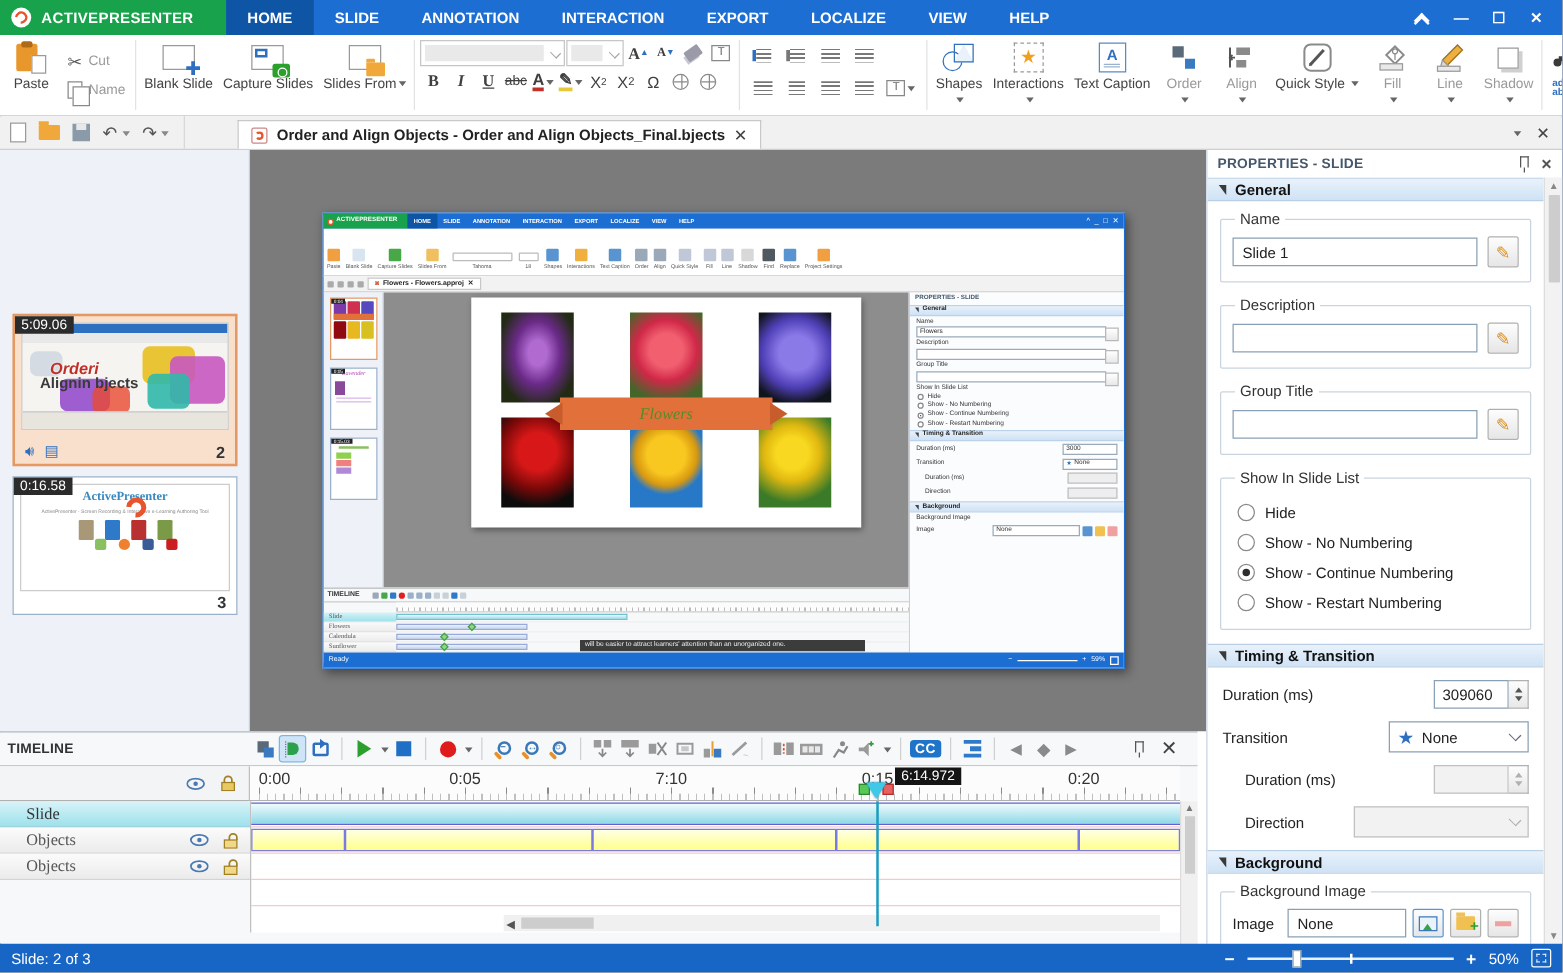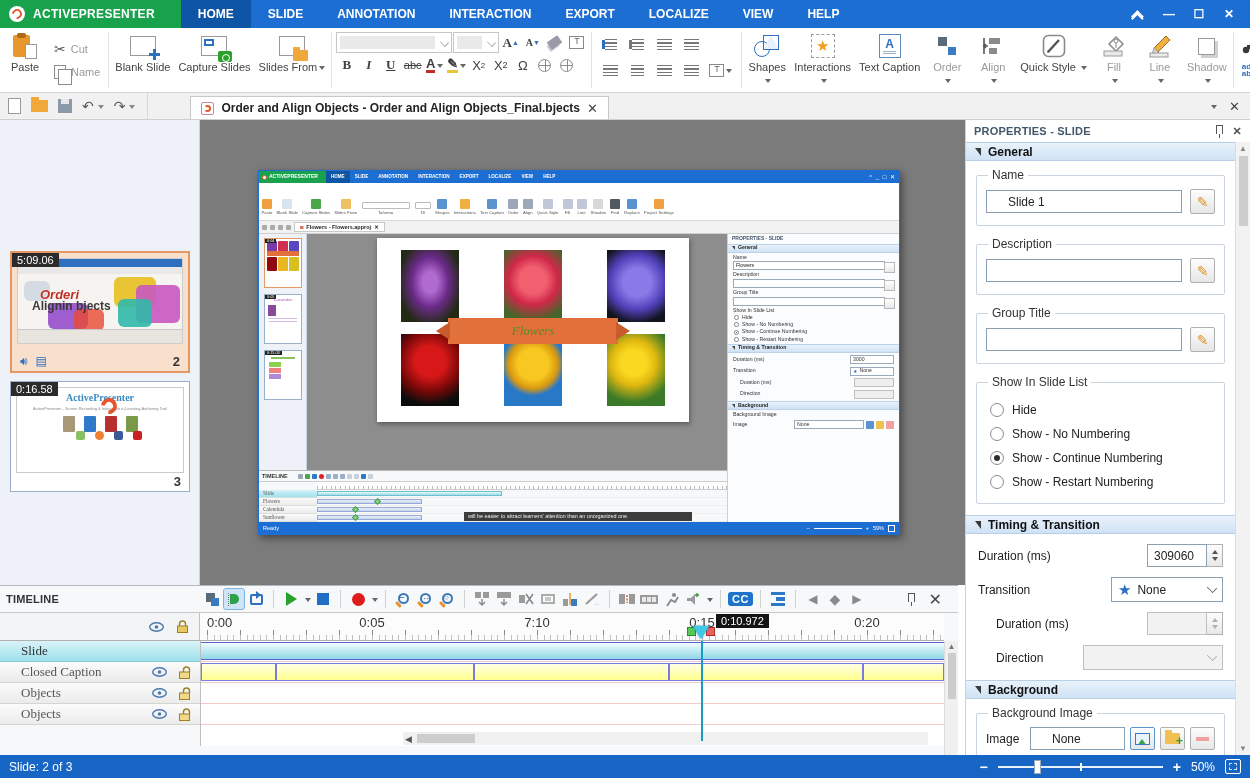--- a/index.html
+++ b/index.html
@@ -180,21 +180,21 @@
   .pin{width:7px;height:9px;border:1.5px solid #555;border-bottom:none;position:relative;margin-top:-3px}
   .pin::after{content:"";position:absolute;left:2px;top:8px;width:1.5px;height:4px;background:#555}
   .pbody{position:absolute;top:22px;left:0;right:15px;bottom:0;overflow:hidden}
   .pscroll{position:absolute;top:22px;right:0;bottom:0;width:15px;background:#f2f2f2;border-left:1px solid #ddd;display:flex;flex-direction:column;align-items:center;font-size:8px;color:#888;justify-content:space-between;padding:2px 0}
   .pscroll .pth{width:9px;height:70px;background:#cdcdcd;border-radius:1px}
   .sechdr{height:19px;background:linear-gradient(#e9f2fb,#cfe2f5);border-top:1px solid #b8cfe6;border-bottom:1px solid #b8cfe6;display:flex;align-items:center;font-size:12px;font-weight:bold;color:#111;padding-left:9px;gap:7px}
   .sechdr::before{content:"";width:0;height:0;border-left:6px solid transparent;border-top:8px solid #3a3a3a}
   fieldset{border:1px solid #c9d4de;border-radius:2px;margin:7px 10px 11px;padding:4px 9px 11px}
   legend{font-size:12px;color:#333;padding:0 4px;margin-left:2px}
   .frowp{display:flex;align-items:center;margin-top:3px}
-  .inp{height:23px;border:1px solid #8aa0b4;background:#fff;flex:1;font-size:12px;display:flex;align-items:center;padding:0 21px}
+  .inp{height:23px;border:1px solid #8aa0b4;background:#fff;flex:1;font-size:12px;display:flex;align-items:center;padding:0 7px}
   .editbtn{width:25px;height:25px;border:1px solid #b0b0b0;background:linear-gradient(#fdfdfd,#e6e6e6);display:flex;align-items:center;justify-content:center;margin-left:8px;border-radius:2px;color:#dc9020;font-size:14px}
   .radiorow{display:flex;align-items:center;margin:10px 4px;font-size:12px;color:#222}
   .radio{width:14px;height:14px;border:1px solid #8a8a8a;border-radius:50%;background:#fff;margin-right:8px;position:relative;flex:none}
   .radio.on::after{content:"";position:absolute;inset:3px;background:#2d2d2d;border-radius:50%}
   .prow{display:flex;align-items:center;margin:10px 12px;font-size:12px}
   .prow.indent{margin-left:30px}
   .spinbox{display:flex;margin-left:auto}
   .spin{width:60px;height:23px;border:1px solid #8aa0b4;background:#fff;font-size:12px;display:flex;align-items:center;justify-content:flex-start;padding:0 6px}
   .spin.dis{background:#f2f2f2;border-color:#c0c0c0}
   .arr2{width:16px;height:23px;border:1px solid #b0b0b0;border-left:none;display:flex;flex-direction:column;align-items:center;justify-content:center;gap:3px;background:linear-gradient(#fdfdfd,#e8e8e8)}
@@ -1130,46 +1130,33 @@
             <rect x="1.5" y="6" width="10" height="6.5" fill="#e8c860" stroke="#a08020"></rect>
             <path d="M3.5 6 V4 a3 3 0 0 1 6 0 V6" fill="none" stroke="#a08020" stroke-width="1.4"></path>
           </svg>
       </div>
       <div class="ruler">
         <span class="rlab" style="left:7px;transform:none">0:00</span>
         <span class="rlab" style="left:172px">0:05</span>
         <span class="rlab" style="left:337px">7:10</span>
         <span class="rlab" style="left:502px">0:15</span>
         <span class="rlab" style="left:667px">0:20</span>
-        <div class="ptool">0:10.972</div>
+        <div class="ptool">6:14.972</div>
         <div class="pmark">
           <span class="gh"></span>
           <span class="rh"></span>
           <span class="ct"></span>
         </div>
       </div>
     </div>
 
     <div class="trows">
       <div class="trow sel">
           <span>Slide</span>
         </div>
-      <div class="trow">
-          <span>Closed Caption</span>
-        <span class="ticset">
-          <svg width="15" height="10">
-              <ellipse cx="7.5" cy="5" rx="6.8" ry="4.2" fill="none" stroke="#4a7ab0" stroke-width="1.4"></ellipse>
-              <circle cx="7.5" cy="5" r="1.8" fill="#4a7ab0"></circle>
-            </svg>
-          <svg width="13" height="13">
-              <rect x="1.5" y="6" width="10" height="6.5" fill="#f0d888" stroke="#a08020"></rect>
-              <path d="M5.5 6 V4 a3 3 0 0 1 6 0 V6" fill="none" stroke="#a08020" stroke-width="1.4"></path>
-            </svg>
-        </span>
-      </div>
       <div class="trow">
           <span>Objects</span>
         <span class="ticset">
           <svg width="15" height="10">
               <ellipse cx="7.5" cy="5" rx="6.8" ry="4.2" fill="none" stroke="#4a7ab0" stroke-width="1.4"></ellipse>
               <circle cx="7.5" cy="5" r="1.8" fill="#4a7ab0"></circle>
             </svg>
           <svg width="13" height="13">
               <rect x="1.5" y="6" width="10" height="6.5" fill="#f0d888" stroke="#a08020"></rect>
               <path d="M5.5 6 V4 a3 3 0 0 1 6 0 V6" fill="none" stroke="#a08020" stroke-width="1.4"></path>

